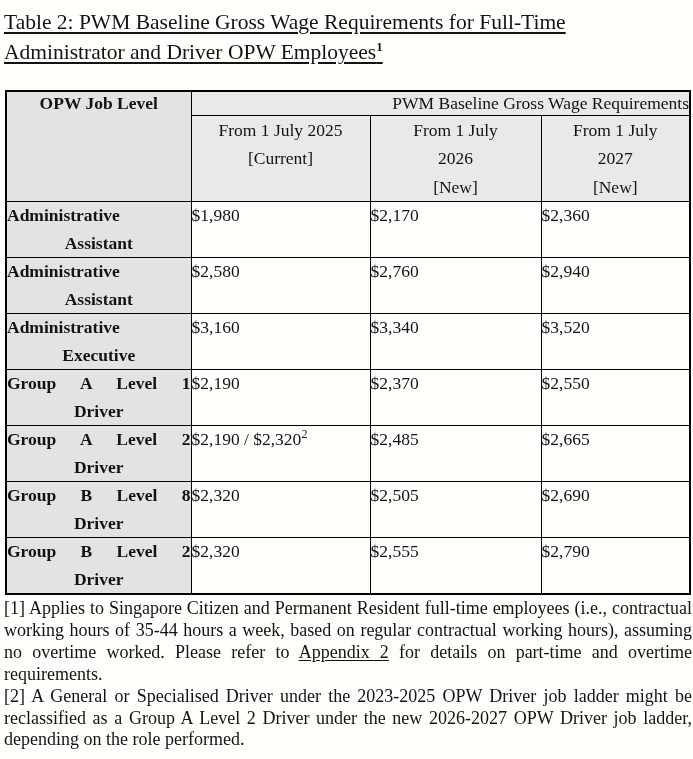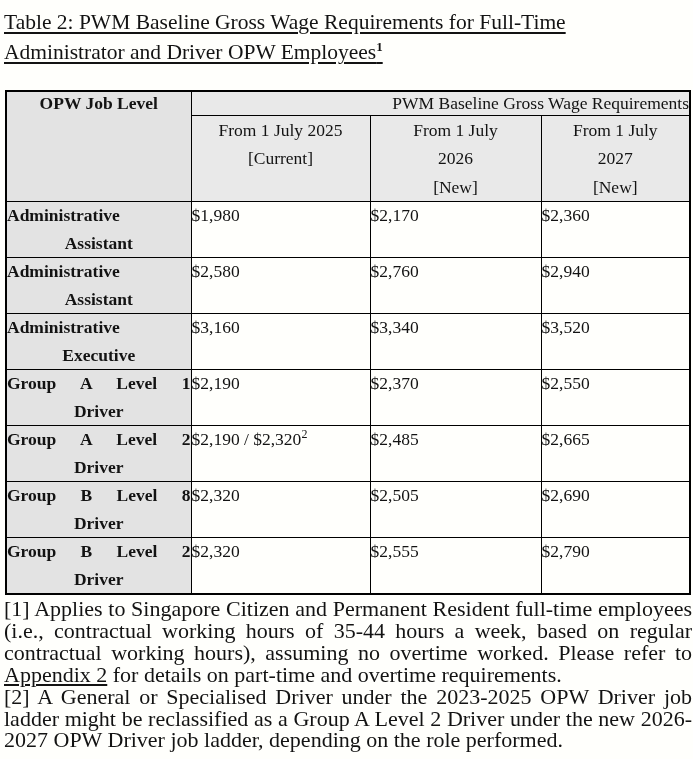--- a/index.html
+++ b/index.html
@@ -96,21 +96,21 @@
   td.val sup.vsup {
     font-size: 12px;
     vertical-align: super;
     line-height: 0;
   }
 
   
   .footnotes {
     margin: 3px 1px 0 1px;
     width: 688px;
-    font-size: 22px;
+    font-size: 18px;
     line-height: 21.9px;
     text-align: justify;
   }
   .footnotes p { margin: 0; }
   .fn-link { text-decoration: underline; text-underline-offset: 2px; }
 </style>
 </head>
 <body>
 
 <div class="page">

